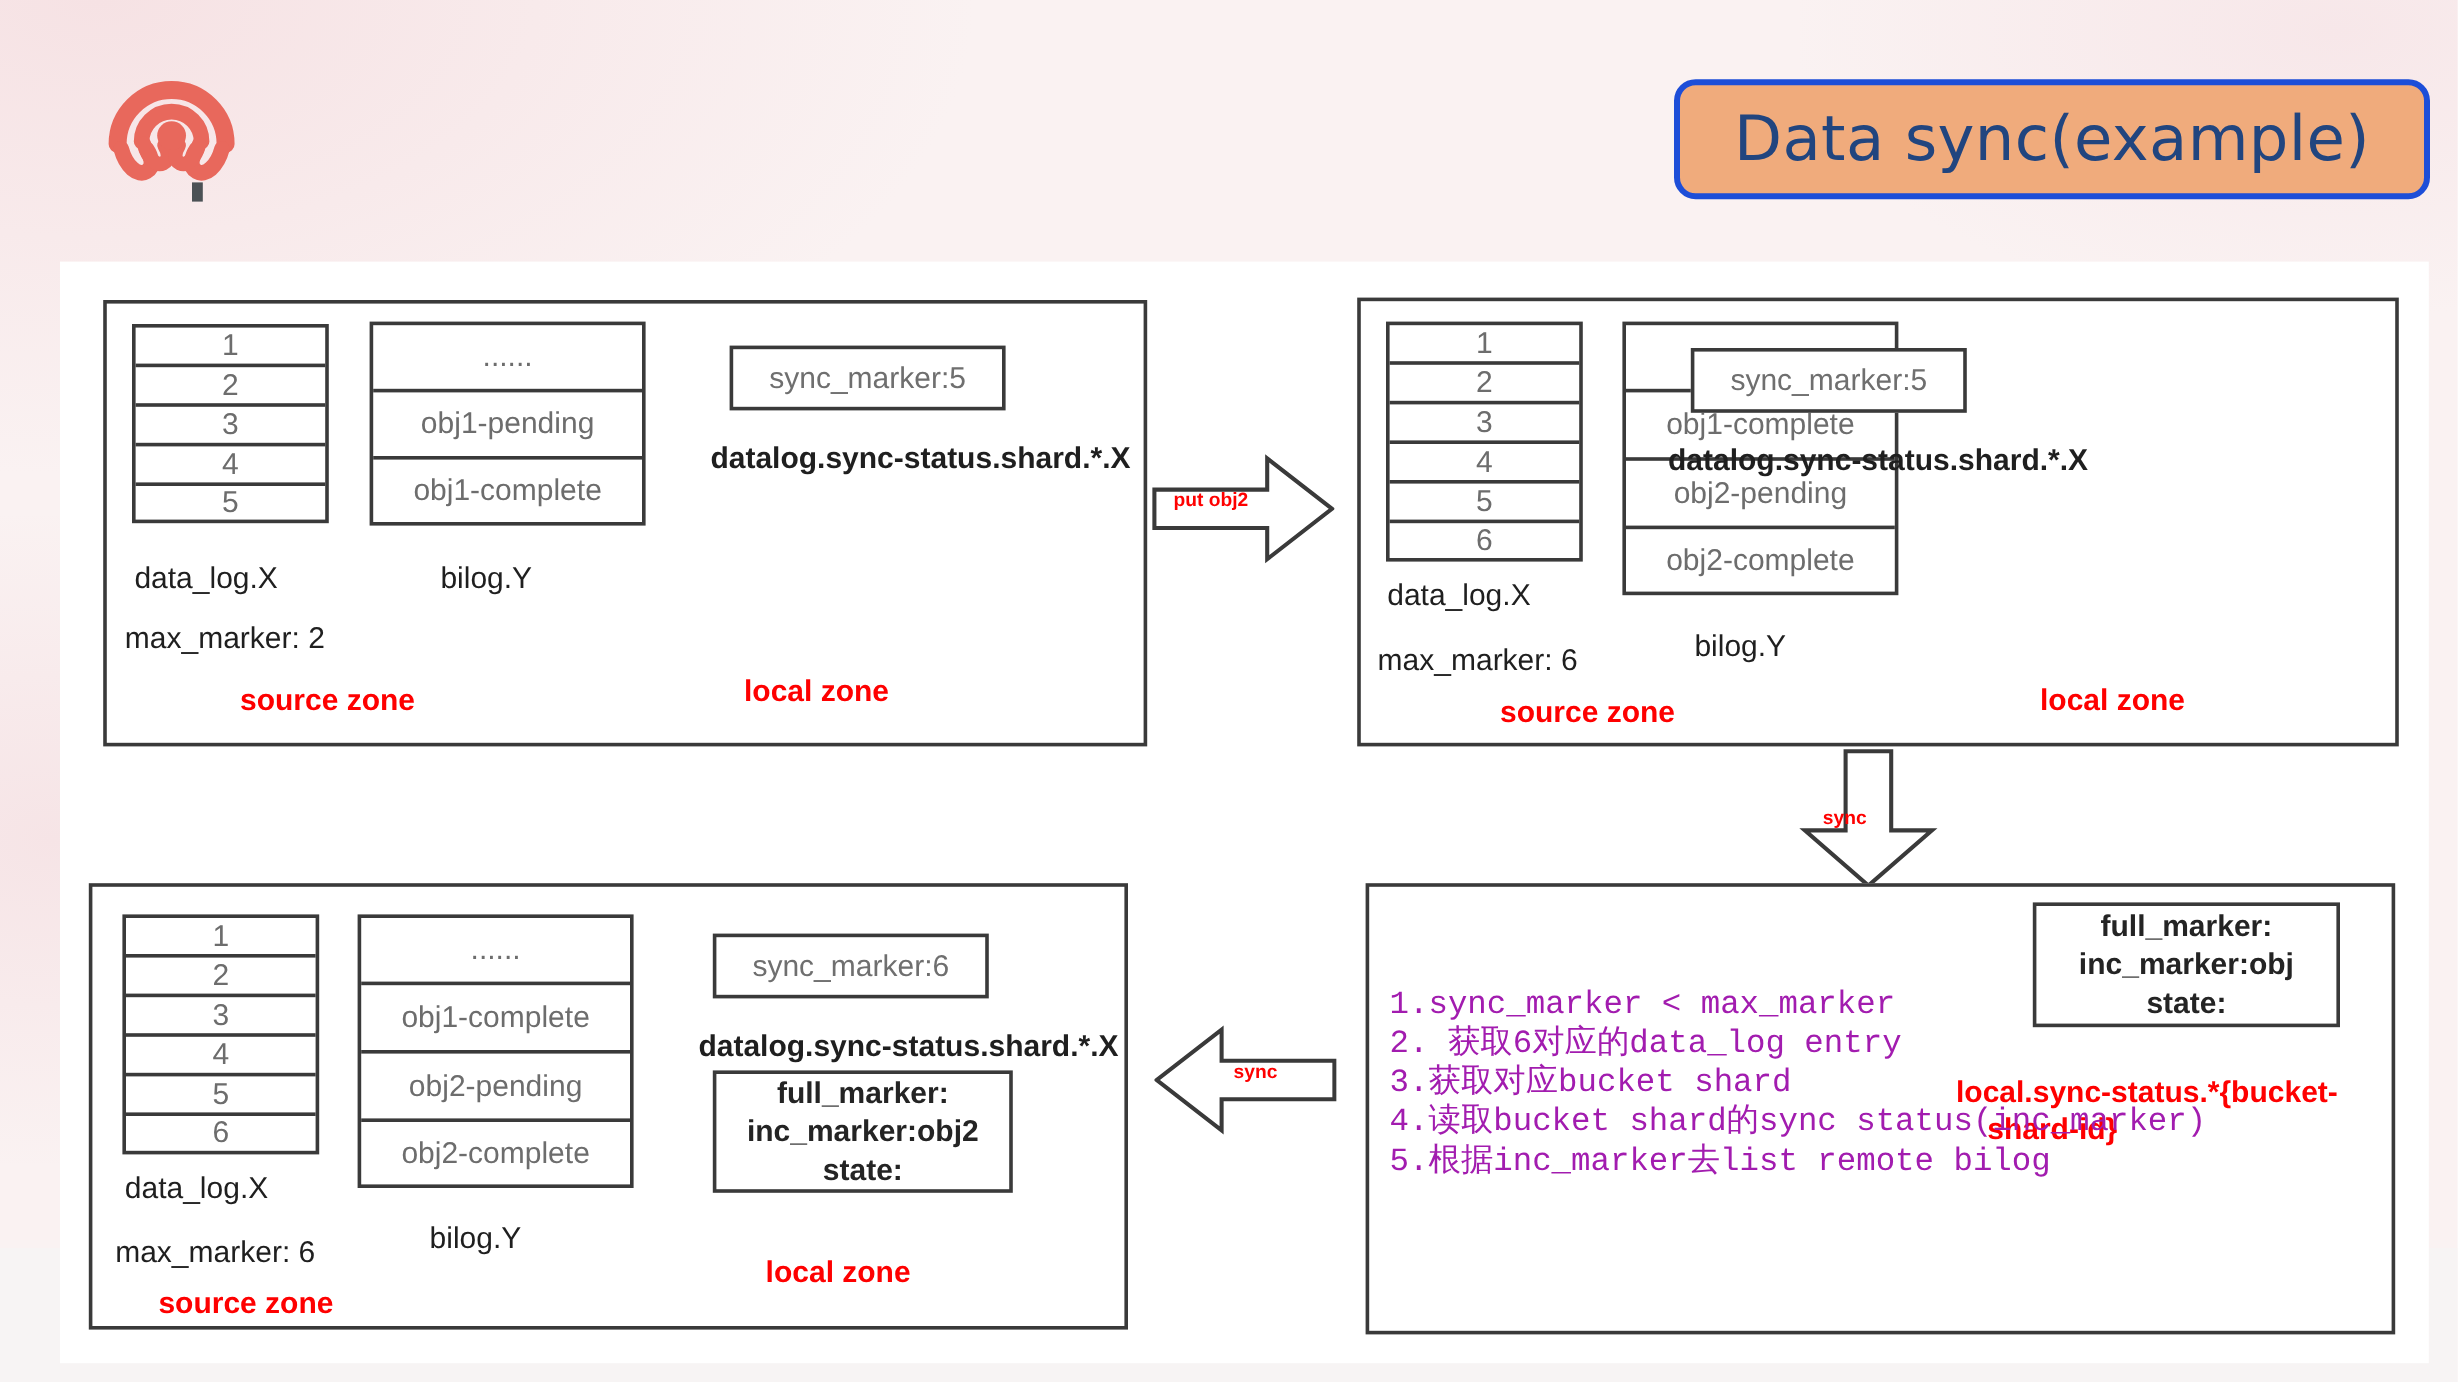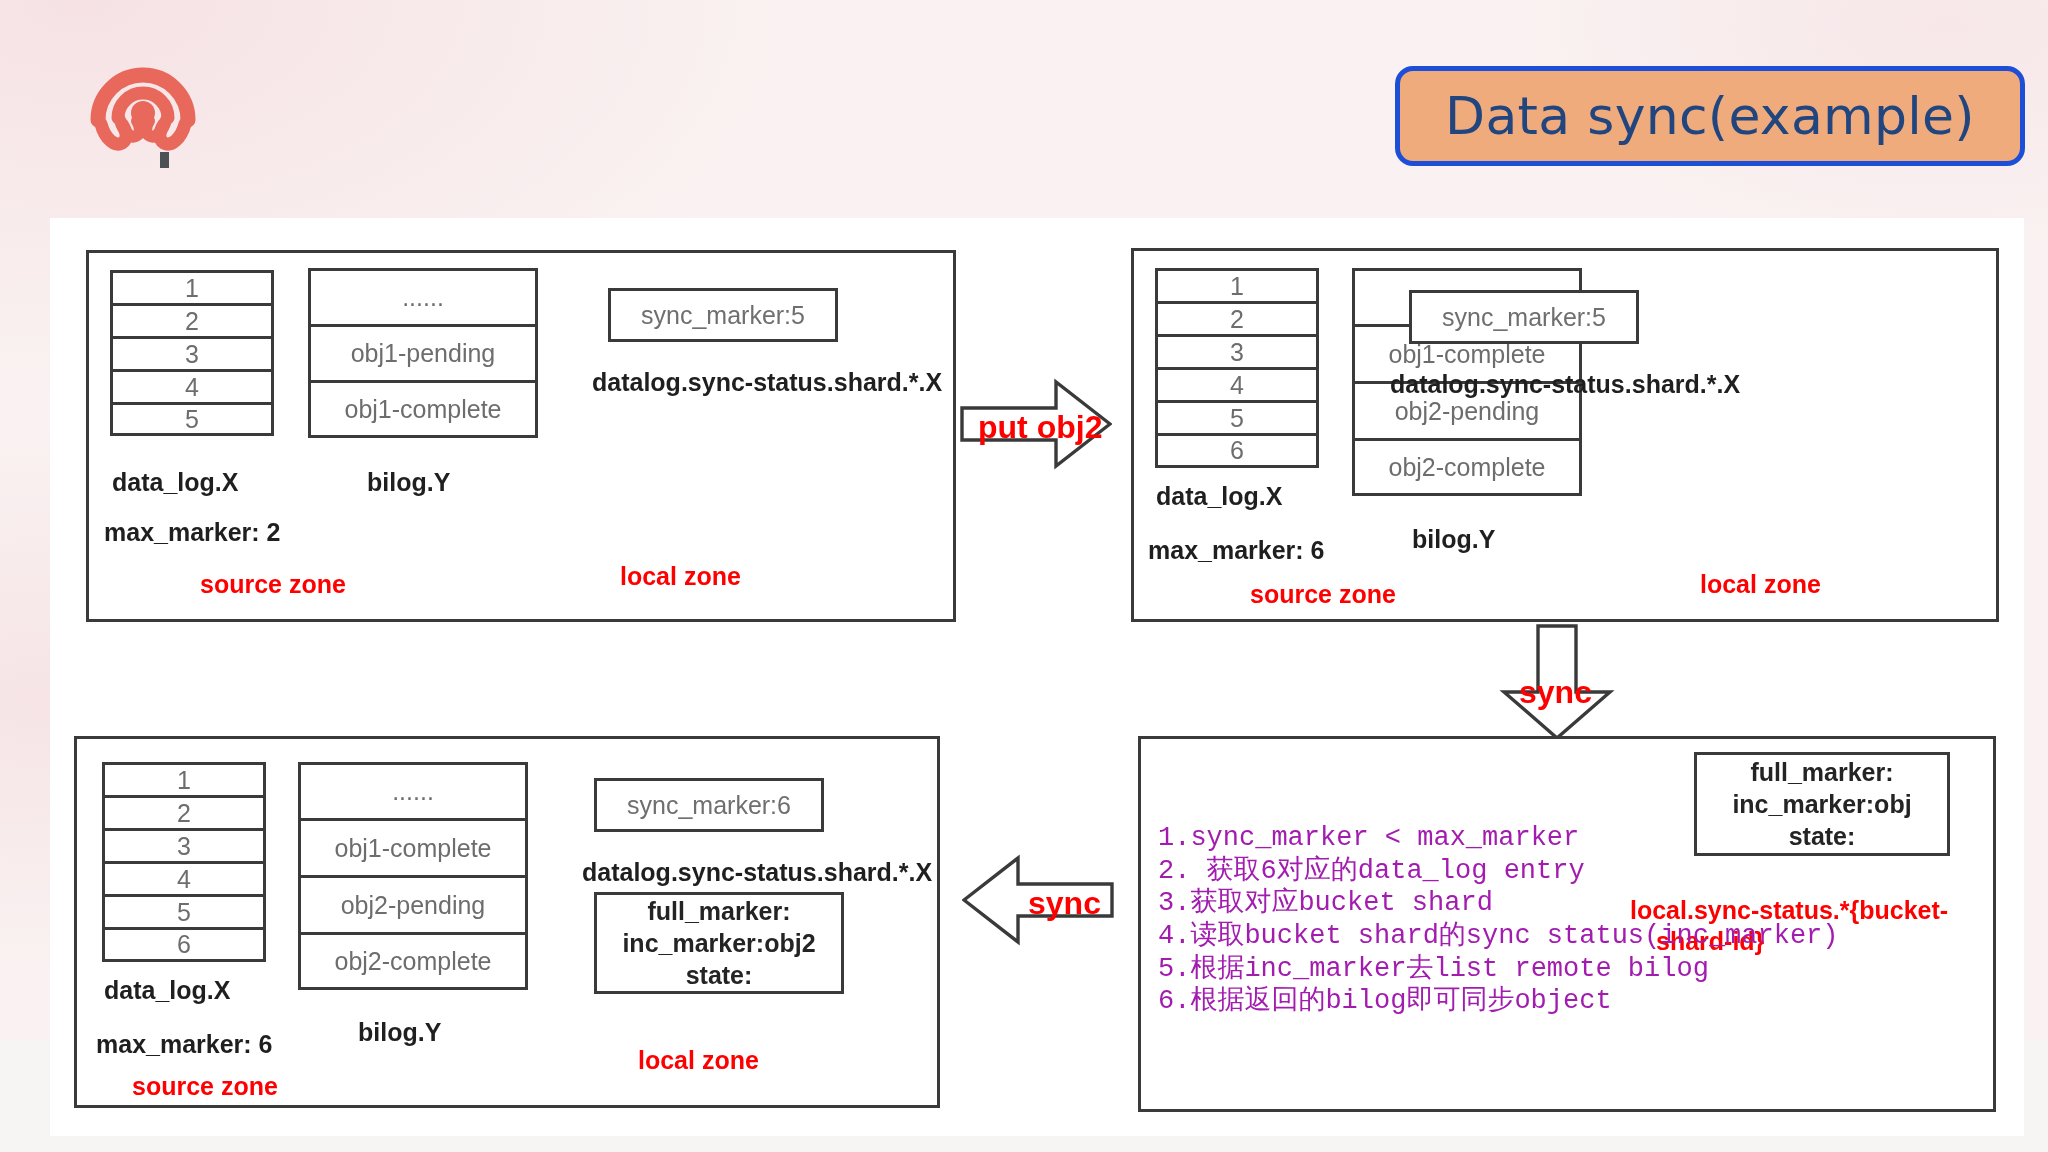--- a/index.html
+++ b/index.html
@@ -59,30 +59,30 @@
     color:#6d6d6d;font-size:25px;
   }
   .stack .row:last-child{border-bottom:none;}
 
   
   .box{position:absolute;border:3px solid #3a3a3a;background:#fff;box-sizing:border-box;
     display:flex;align-items:center;justify-content:center;text-align:center;}
   .box .bt{color:#6f6f6f;font-size:25px;}
   .box.marker .bt{color:#242424;font-weight:bold;font-size:25px;line-height:1.28;}
 
-  .caption{position:absolute;font-weight:bold;color:#1f1f1f;font-size:25px;white-space:nowrap;}
+  .caption{position:absolute;font-weight:normal;color:#1f1f1f;font-size:25px;white-space:nowrap;}
   .zone{position:absolute;font-weight:bold;color:#fe0000;font-size:25px;white-space:nowrap;}
   .keylabel{position:absolute;font-weight:bold;color:#1f1f1f;font-size:25px;white-space:nowrap;}
   .redkey{position:absolute;font-weight:bold;color:#fe0000;font-size:25px;line-height:1.25;}
 
   
   .arrow{position:absolute;}
   .arrow svg{display:block;}
   .arrow .lbl{
-    position:absolute;font-weight:bold;color:#fe0000;font-size:32px;white-space:nowrap;
+    position:absolute;font-weight:bold;color:#fe0000;font-size:16px;white-space:nowrap;
   }
 
   
   .steps{position:absolute;left:1158px;top:822px;}
   .steps .step{
     color:#a21caf;font-size:27px;line-height:1.21;white-space:nowrap;
     font-family:Liberation Mono, monospace;
   }
 </style>
 </head>
@@ -238,14 +238,13 @@
   <span>local.sync-status.*{bucket-</span><br>
   <span style="display:inline-block;margin-left:26px;">shard-id}</span>
 </div>
 
 <div class="steps">
   <div class="step">1.sync_marker &lt; max_marker</div>
   <div class="step">2. 获取6对应的data_log entry</div>
   <div class="step">3.获取对应bucket shard</div>
   <div class="step">4.读取bucket shard的sync status(inc_marker)</div>
   <div class="step">5.根据inc_marker去list remote bilog</div>
-  <div class="step">6.根据返回的bilog即可同步object</div>
 </div>
 
 </body></html>

